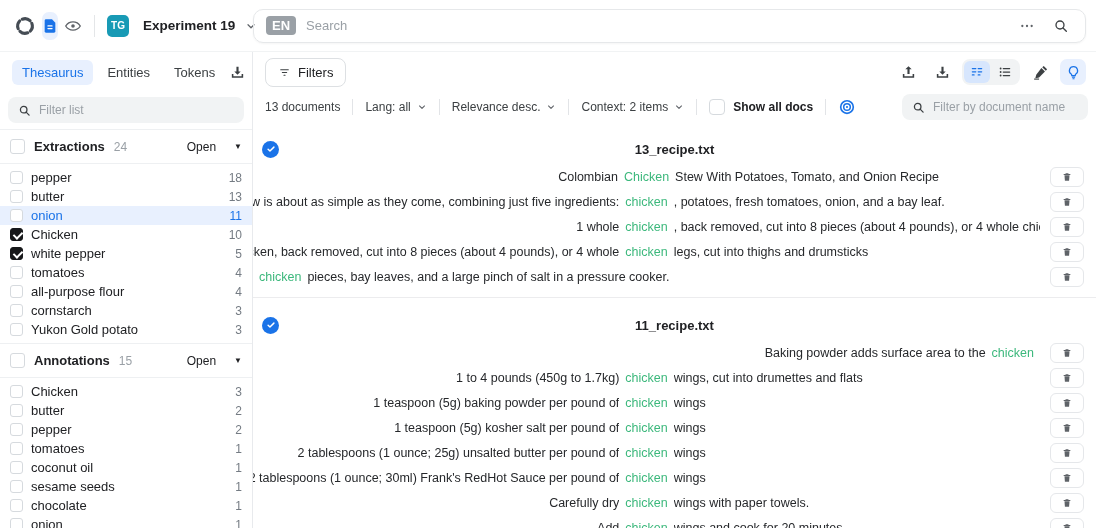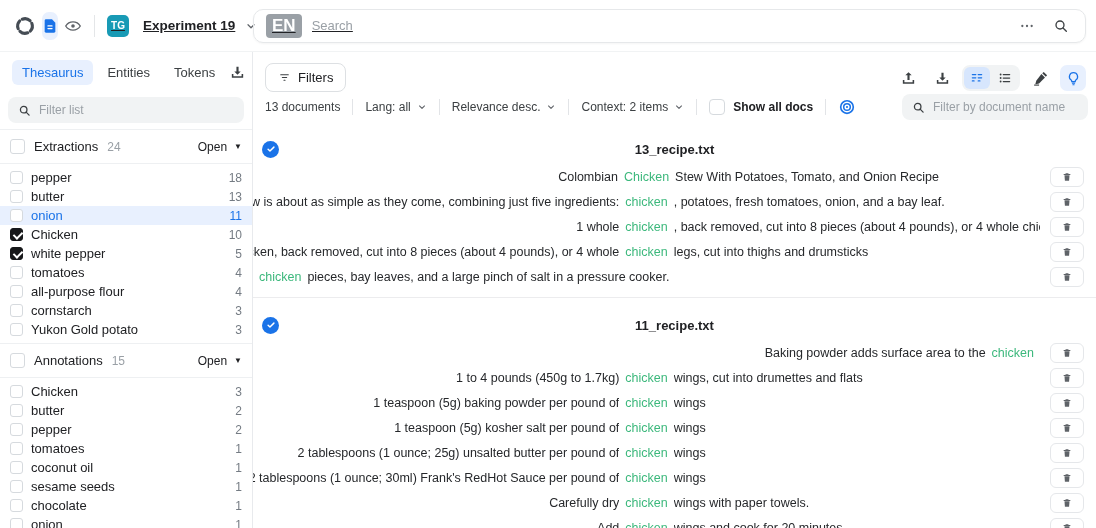--- a/index.html
+++ b/index.html
@@ -1,75 +1,75 @@
 <!DOCTYPE html>
 <html><head>
 <meta charset="utf-8">
 <style>
   * { margin:0; padding:0; box-sizing:border-box; }
   html,body { width:1096px; height:528px; overflow:hidden; background:#fff;
               font-family:"Liberation Sans", sans-serif; color:#202124; }
 
   
   .top-bar { height:52px; display:flex; align-items:center; padding:0 10px 0 14px;
-             border-bottom:1px solid #f1f3f4;text-decoration:underline; }
+             border-bottom:1px solid #f1f3f4; }
   .left-cluster { width:239px; flex:none; display:flex; align-items:center; gap:6px; }
   .icon-btn { width:28px; height:28px; border:none; background:transparent; border-radius:7px;
               display:flex; align-items:center; justify-content:center; cursor:pointer; }
   .icon-btn.active { background:#e8f0fe; }
   .vdiv { width:1px; height:22px; background:#e4e6e8; margin:0 6px; flex:none; }
   .ws-badge { width:22px; height:22px; border-radius:5px; background:#189ab5; color:#fff;
               font-size:10px; font-weight:bold; display:flex; align-items:center; justify-content:center; flex:none; }
   .ws-name { font-size:13.5px; font-weight:bold; color:#202124; margin:0 4px 0 8px; white-space:nowrap; }
   .search-pill { flex:1; height:34px; border:1px solid #e6e8ea; border-radius:10px;
                  box-shadow:0 1px 2px rgba(60,64,67,.05); display:flex; align-items:center;
                  padding:0 12px; gap:10px; }
-  .lang-badge { background:#9aa0a6; color:#fff; font-size:17px; font-weight:bold;
+  .lang-badge { background:#9aa0a6; color:#fff; font-size:13px; font-weight:bold;
                 border-radius:4px; padding:2px 6px; flex:none; }
   .search-pill input { flex:1; border:none; outline:none; background:transparent;
                        font:13px "Liberation Sans", sans-serif; color:#b91c1c; }
   .search-pill input::placeholder { color:#9aa0a6; }
 
   
   .content { display:flex; height:480px; }
   .left-col { width:253px; flex:none; border-right:1px solid #e8eaed; display:flex; flex-direction:column; overflow:hidden; }
   .right-col { flex:1; display:flex; flex-direction:column; min-width:0; overflow:hidden; }
 
   
   .tab-row { height:40px; flex:none; display:flex; align-items:center; padding:0 12px; gap:4px; }
   .tab { font-size:13px; color:#3c4043; padding:5px 10px; border-radius:6px; cursor:pointer; white-space:nowrap; }
   .tab.active { background:#e8f0fe; color:#1a73e8; }
   .tab-row .icon-btn { margin-left:auto; }
 
   
-  .filters-row { height:40px; flex:none; display:flex; align-items:flex-end; padding:0 10px 0 12px; }
+  .filters-row { height:40px; flex:none; display:flex; align-items:center; padding:0 10px 0 12px; }
   .filters-btn { display:flex; align-items:center; gap:7px; border:1px solid #dde0e3; background:#fff;
                  border-radius:8px; padding:6px 12px; font:13px "Liberation Sans", sans-serif;
                  color:#202124; cursor:pointer; }
   .right-icons { margin-left:auto; display:flex; align-items:center; gap:6px; }
   .toggle-group { background:#f1f3f4; border-radius:8px; padding:2px; display:flex; gap:2px; }
   .toggle-btn { width:26px; height:22px; border:none; background:transparent; border-radius:6px;
                 display:flex; align-items:center; justify-content:center; cursor:pointer; }
   .toggle-btn.active { background:#d7e6fd; }
   .bulb-btn { background:#e8f0fe; }
 
   
   .side-filter { padding:5px 8px 6px; border-bottom:1px solid #eef0f2; flex:none; }
   .gray-input { background:#f1f3f4; border-radius:8px; height:26px; display:flex; align-items:center;
                 gap:8px; padding:0 10px; }
   .gray-input input { flex:1; min-width:0; border:none; outline:none; background:transparent;
                       font:12px "Liberation Sans", sans-serif; color:#202124; }
   .gray-input input::placeholder { color:#9aa0a6; }
   .side-head { height:34px; flex:none; display:flex; align-items:center; gap:9px; padding:0 10px;
                border-bottom:1px solid #eef0f2; }
   .side-head .cb { width:15px; height:15px; }
-  .side-title { font-size:13px; font-weight:normal; }
+  .side-title { font-size:13px; font-weight:bold; }
   .side-count { font-size:12px; color:#9aa0a6; }
   .open-btn { margin-left:auto; border:none; background:transparent; font:12px "Liberation Sans", sans-serif;
-              color:#202124; display:flex; align-items:center; gap:7px; cursor:pointer; }
+              color:#202124; display:flex; align-items:center; gap:18px; cursor:pointer; }
   .open-btn .tri { font-size:8px; }
   .side-list { padding:4px 0; flex:none; }
   .side-list.bordered { border-bottom:1px solid #eef0f2; }
   .side-item { height:19px; display:flex; align-items:center; gap:8px; padding:0 10px; cursor:pointer; }
   .side-item .label { flex:1; font-size:13px; white-space:nowrap; overflow:hidden; }
   .side-item .count { font-size:12px; color:#747b83; }
   .side-item.selected { background:#e8f0fe; }
   .side-item.selected .label, .side-item.selected .count { color:#1a73e8; }
   .cb { width:13px; height:13px; border:1px solid #d6dade; border-radius:3px; background:#fff;
         flex:none; position:relative; cursor:pointer; }

